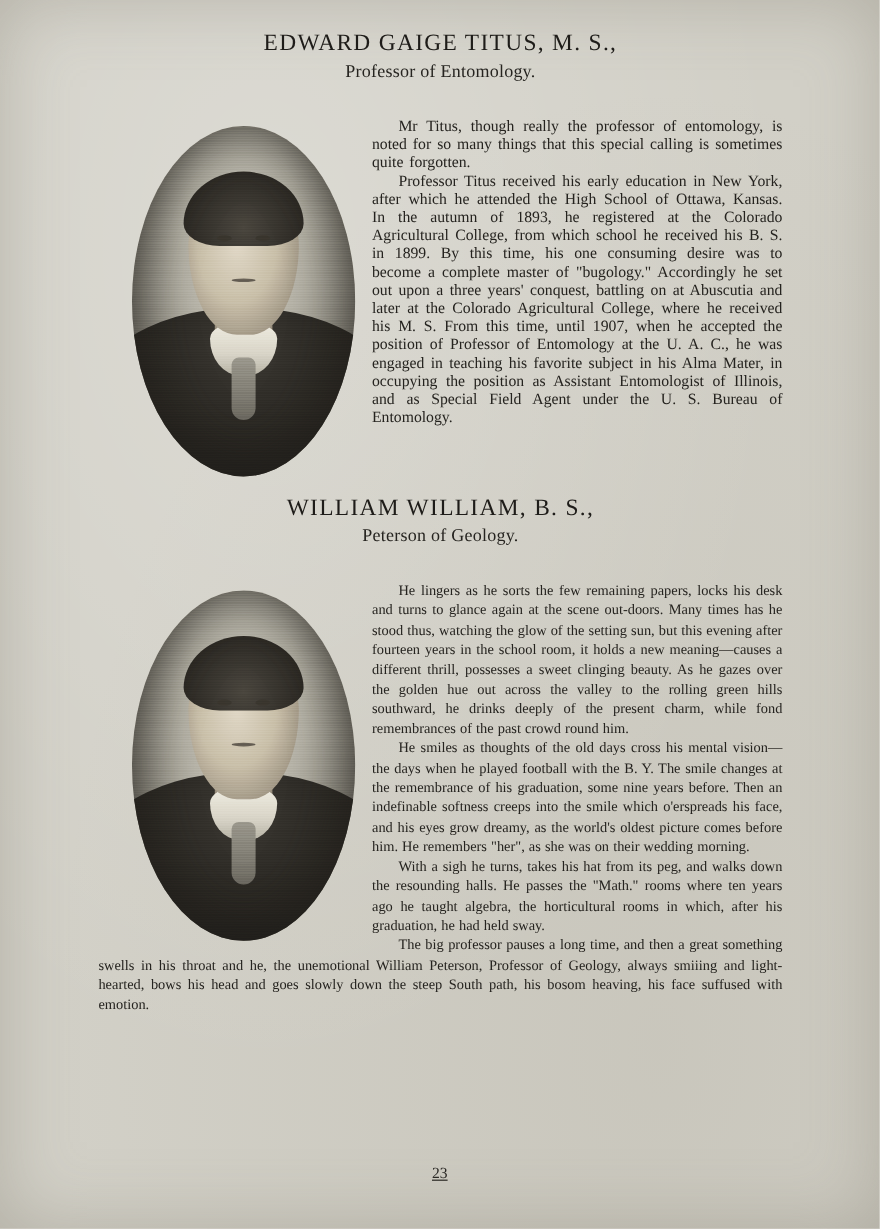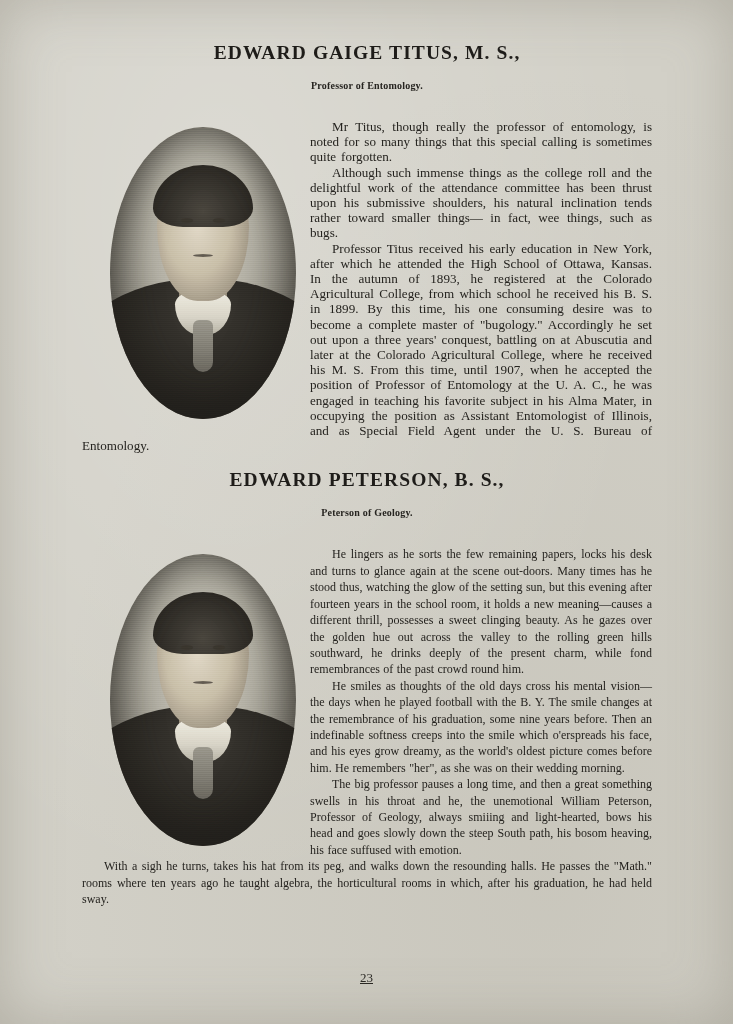--- a/index.html
+++ b/index.html
@@ -37,29 +37,29 @@
     top: 26px;
     width: 570px;
     color: #24221e;
   }
 
   
   .entry-title {
     text-align: center;
     font-size: 19.5px;
     letter-spacing: 1.1px;
-    font-weight: bold;
+    font-weight: normal;
     color: #1e1c19;
-    margin: 16px;
+    margin: 0;
     font-family: "Liberation Serif", serif;
   }
   .entry-sub {
     text-align: center;
-    font-size: 10px;
-    font-weight: bold;
+    font-size: 15px;
+    font-weight: normal;
     margin: 4px 0 0 0;
     letter-spacing: 0.2px;
     color: #262420;
   }
 
   
   .bio {
     position: relative;
     margin-top: 28px;
   }
@@ -234,28 +234,27 @@
             <div class="ph-hair"></div>
             <div class="ph-eye l"></div>
             <div class="ph-eye r"></div>
             <div class="ph-mouth"></div>
             <div class="ph-vign"></div>
             <div class="ph-grain"></div>
           </div>
         </div>
 
         <p>Mr Titus, though really the professor of entomology, is noted for so many things that this special calling is sometimes quite forgotten.</p>
-        <p>Although such immense things as the college roll and the delightful work of the attendance committee has been thrust upon his submissive shoulders, his natural inclination tends rather toward smaller things— in fact, wee things, such as bugs.</p>
         <p>Professor Titus received his early education in New York, after which he attended the High School of Ottawa, Kansas. In the autumn of 1893, he registered at the Colorado Agricultural College, from which school he received his B. S. in 1899. By this time, his one consuming desire was to become a complete master of "bugology." Accordingly he set out upon a three years' conquest, battling on at Abuscutia and later at the Colorado Agricultural College, where he received his M. S. From this time, until 1907, when he accepted the position of Professor of Entomology at the U. A. C., he was engaged in teaching his favorite subject in his Alma Mater, in occupying the position as Assistant Entomologist of Illinois, and as Special Field Agent under the U. S. Bureau of Entomology.</p>
         <div class="clear"></div>
       </div>
     </div>
 
     <div class="entry2-heading">
-      <h1 class="entry-title">EDWARD PETERSON, B. S.,</h1>
+      <h1 class="entry-title">WILLIAM WILLIAM, B. S.,</h1>
       <h2 class="entry-sub">Peterson of Geology.</h2>
 
       <div class="bio second">
         <div class="portrait">
           <div class="oval">
             <div class="ph-bg"></div>
             <div class="ph-body"></div>
             <div class="ph-neck"></div>
             <div class="ph-collar"></div>
             <div class="ph-tie"></div>
@@ -264,22 +263,22 @@
             <div class="ph-eye l"></div>
             <div class="ph-eye r"></div>
             <div class="ph-mouth"></div>
             <div class="ph-vign"></div>
             <div class="ph-grain"></div>
           </div>
         </div>
 
         <p>He lingers as he sorts the few remaining papers, locks his desk and turns to glance again at the scene out-doors. Many times has he stood thus, watching the glow of the setting sun, but this evening after fourteen years in the school room, it holds a new meaning—causes a different thrill, possesses a sweet clinging beauty. As he gazes over the golden hue out across the valley to the rolling green hills southward, he drinks deeply of the present charm, while fond remembrances of the past crowd round him.</p>
         <p>He smiles as thoughts of the old days cross his mental vision—the days when he played football with the B. Y. The smile changes at the remembrance of his graduation, some nine years before. Then an indefinable softness creeps into the smile which o'erspreads his face, and his eyes grow dreamy, as the world's oldest picture comes before him. He remembers "her", as she was on their wedding morning.</p>
+        <p>With a sigh he turns, takes his hat from its peg, and walks down the resounding halls. He passes the "Math." rooms where ten years ago he taught algebra, the horticultural rooms in which, after his graduation, he had held sway.</p>
         <p>The big professor pauses a long time, and then a great something swells in his throat and he, the unemotional William Peterson, Professor of Geology, always smiiing and light-hearted, bows his head and goes slowly down the steep South path, his bosom heaving, his face suffused with emotion.</p>
-        <p>With a sigh he turns, takes his hat from its peg, and walks down the resounding halls. He passes the "Math." rooms where ten years ago he taught algebra, the horticultural rooms in which, after his graduation, he had held sway.</p>
         <div class="clear"></div>
       </div>
     </div>
 
   </div>
 
   <div class="page-number">23</div>
 </div>
 
 </body></html>

